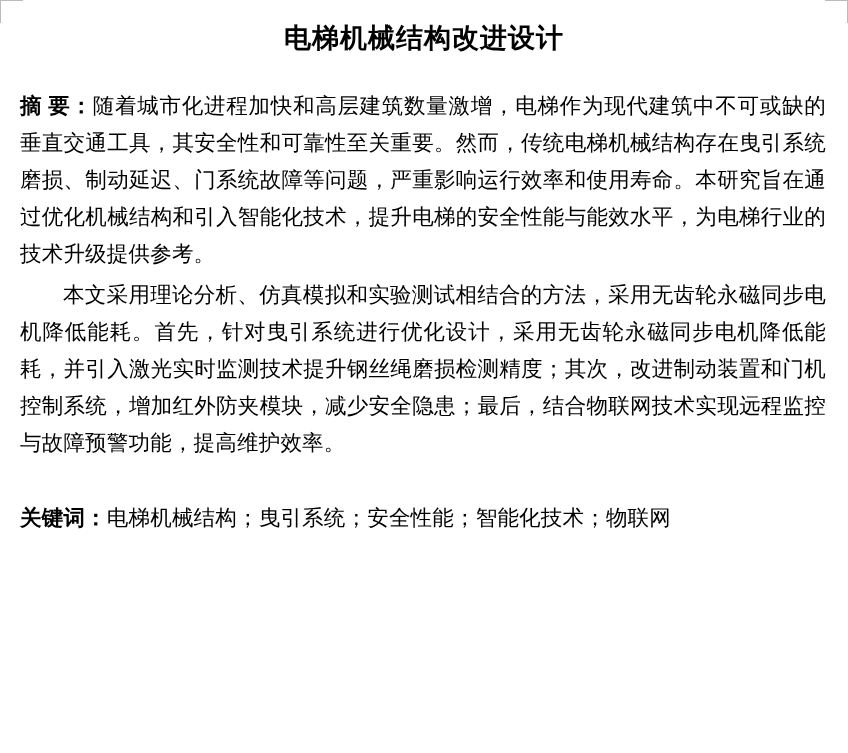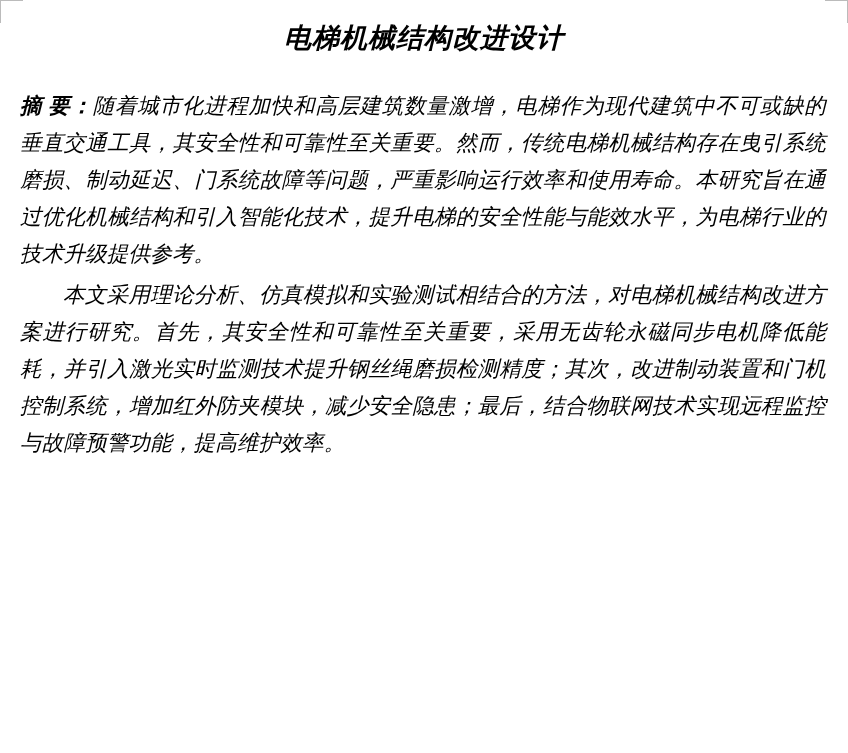--- a/index.html
+++ b/index.html
@@ -13,21 +13,20 @@
     font-family: "Liberation Serif", serif;
     color: #000000;
     overflow: hidden;
     position: relative;
   }
   .page {
     position: relative;
     width: 848px;
     height: 651px;
     box-sizing: border-box;
-    font-style: italic;
   }
   
   .corner-mark {
     position: absolute;
     border: 0;
     background: transparent;
   }
   .corner-mark.top-left {
     left: 0px;
     top: 0px;
@@ -93,18 +92,21 @@
 
   <div class="corner-mark top-left"></div>
   <div class="corner-mark top-right"></div>
 
   <h1 class="doc-title">电梯机械结构改进设计</h1>
 
   <div class="content">
 
     <div class="abstract-block">
       <p class="para"><span class="label-bold">摘  要：</span><span>随着城市化进程加快和高层建筑数量激增，电梯作为现代建筑中不可或缺的垂直交通工具，其安全性和可靠性至关重要。然而，传统电梯机械结构存在曳引系统磨损、制动延迟、门系统故障等问题，严重影响运行效率和使用寿命。本研究旨在通过优化机械结构和引入智能化技术，提升电梯的安全性能与能效水平，为电梯行业的技术升级提供参考。</span></p>
-      <p class="para indent">本文采用理论分析、仿真模拟和实验测试相结合的方法，对电梯机械结构改进方案进行研究。首先，其安全性和可靠性至关重要，采用无齿轮永磁同步电机降低能耗，并引入激光实时监测技术提升钢丝绳磨损检测精度；其次，改进制动装置和门机控制系统，增加红外防夹模块，减少安全隐患；最后，结合物联网技术实现远程监控与故障预警功能，提高维护效率。</p>
+      <p class="para indent">本文采用理论分析、仿真模拟和实验测试相结合的方法，采用无齿轮永磁同步电机降低能耗。首先，针对曳引系统进行优化设计，采用无齿轮永磁同步电机降低能耗，并引入激光实时监测技术提升钢丝绳磨损检测精度；其次，改进制动装置和门机控制系统，增加红外防夹模块，减少安全隐患；最后，结合物联网技术实现远程监控与故障预警功能，提高维护效率。</p>
     </div>
 
+    <div class="keywords-block">
+      <p class="para"><span class="kw-label">关键词：</span><span>电梯机械结构；曳引系统；安全性能；智能化技术；物联网</span></p>
+    </div>
 
   </div>
 </div>
 
 </body></html>

